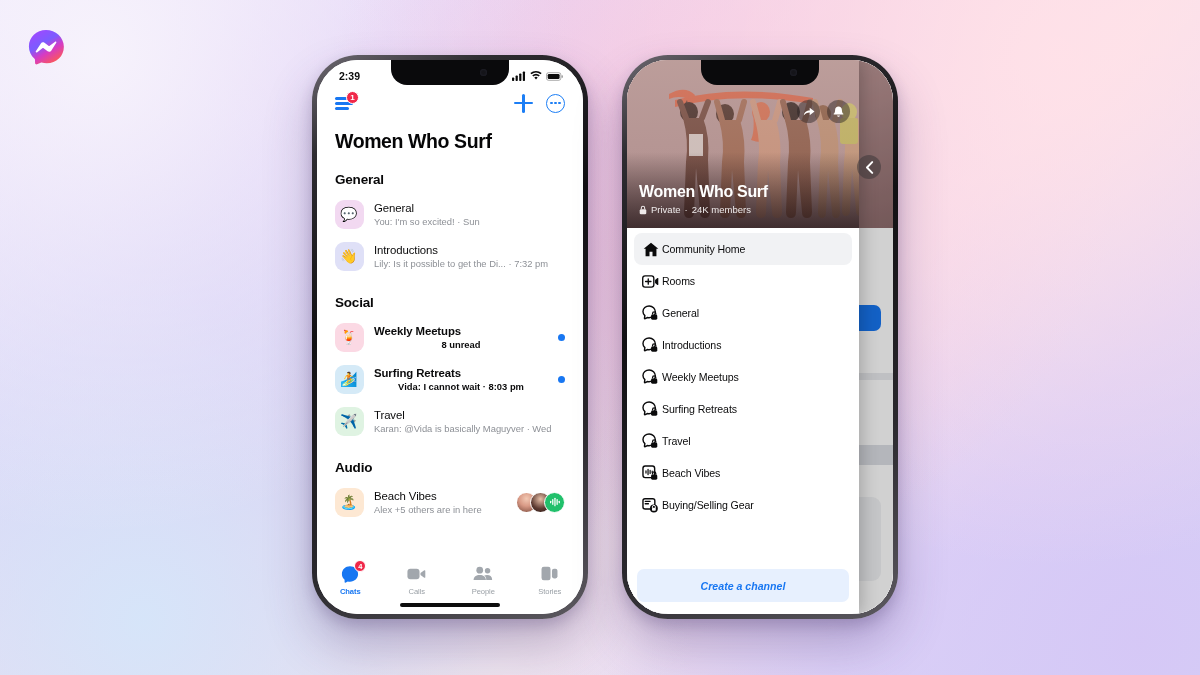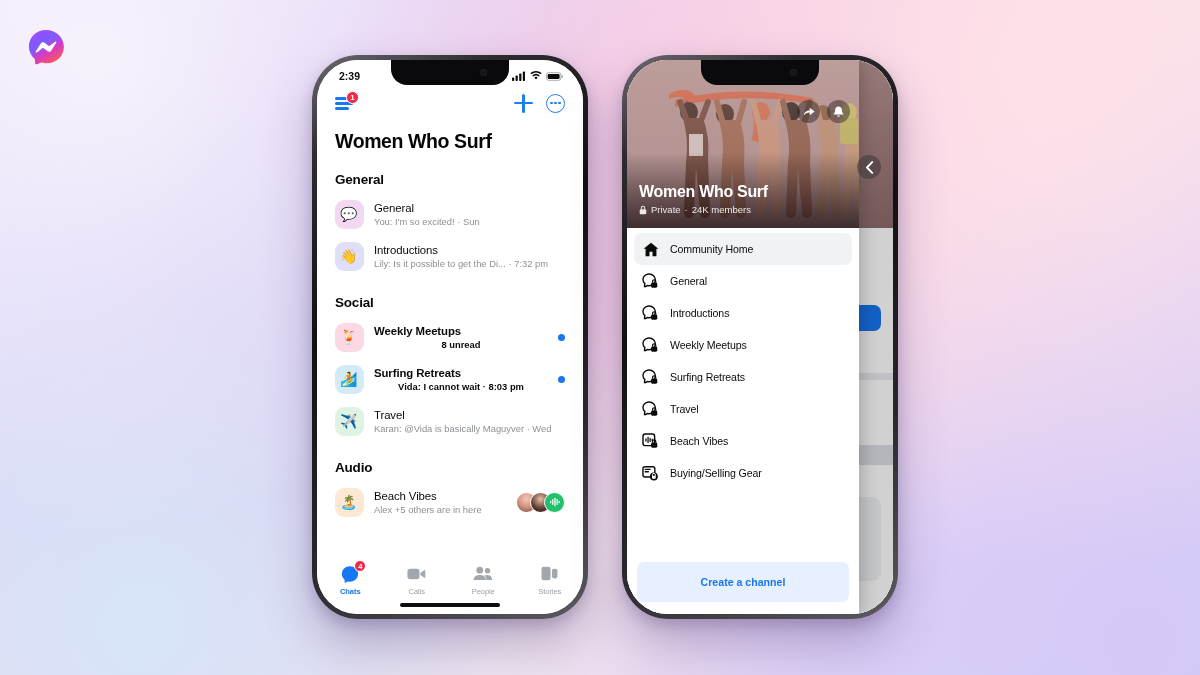--- a/index.html
+++ b/index.html
@@ -175,29 +175,29 @@
   .circ-btn {
     width: 23px; height: 23px; border-radius: 50%; background: rgba(40,32,34,0.46);
     display: flex; align-items: center; justify-content: center;
   }
   .r-back {
     position: absolute; right: 12px; top: 95px; width: 24px; height: 24px; border-radius: 50%;
     background: rgba(60,55,57,0.55); display: flex; align-items: center; justify-content: center; z-index: 25;
   }
 
   .r-chan { flex: 1 1 auto; padding: 5px 7px 0 7px; overflow: hidden; }
-  .chan-row { display: flex; align-items: center; gap: 11px; height: 32px; padding: 0 8px; border-radius: 8px; }
+  .chan-row { display: flex; align-items: center; gap: 3px; height: 32px; padding: 0 8px; border-radius: 8px; }
   .chan-row.sel { background: #f1f2f4; }
   .chan-ico { width: 17px; height: 17px; flex: 0 0 auto; display:flex; align-items:center; justify-content:center; }
   .chan-lbl { font-size: 10.6px; color: #0a0a0b; letter-spacing: -0.1px; }
 
   .r-create { flex: 0 0 auto; padding: 7px 10px 12px 10px; }
   .create-btn {
-    height: 40px; border-radius: 7px; background: #e7f0fe; color: #1877f2;
-    font-size: 10.6px; font-weight: bold; display: flex; align-items: center; justify-content: center;
+    height: 33px; border-radius: 7px; background: #e7f0fe; color: #1877f2;
+    font-size: 10.6px; font-weight: bold; display: flex; align-items: center; justify-content: center; font-style: italic;
   }
 </style>
 </head>
 <body>
 
 <div id="stage">
 
   <div class="msgr-logo">
     <svg viewBox="0 0 40 40" width="38" height="38">
       <defs>
@@ -517,20 +517,30 @@
           <div class="r-chan">
             <div class="chan-row sel">
               <span class="chan-ico">
                 <svg width="16" height="15" viewBox="0 0 17 16">
                     <path d="M8.5 0.9 .7 7.2h2v7.9h4.2v-4.6h3.2v4.6h4.2V7.2h2L8.5.9z" fill="#0a0a0b"></path>
                   </svg>
               </span>
               <span class="chan-lbl">Community Home</span>
             </div>
 
+            <div class="chan-row">
+              <span class="chan-ico">
+                <svg width="17" height="13" viewBox="0 0 19 14">
+                  <rect x="0.8" y="0.8" width="12.4" height="12.4" rx="2.6" fill="none" stroke="#0a0a0b" stroke-width="1.5"></rect>
+                  <path d="M7 4v6M4 7h6" stroke="#0a0a0b" stroke-width="1.5" stroke-linecap="round"></path>
+                  <path d="M14.6 5.2l2.6-2c.4-.3 1 0 1 .5v6.6c0 .5-.6.8-1 .5l-2.6-2V5.2z" fill="#0a0a0b"></path>
+                </svg>
+              </span>
+              <span class="chan-lbl">Rooms</span>
+            </div>
 
 
             <div class="chan-row">
               <span class="chan-ico">
                 <svg width="17" height="16" viewBox="0 0 18 17">
                   <path d="M7.6 1C4 1 1 3.6 1 7c0 1.7.8 3.2 2 4.3l-.4 2.6c-.1.5.4.8.8.6l2.4-1.2c.5.1 1.1.2 1.8.2 3.6 0 6.6-2.6 6.6-6S11.2 1 7.6 1z" fill="none" stroke="#0a0a0b" stroke-width="1.5"></path>
                   <rect x="9.6" y="10.2" width="6.6" height="5.4" rx="1.4" fill="#0a0a0b"></rect>
                   <path d="M11.2 10.2V9a1.7 1.7 0 0 1 3.4 0v1.2" fill="none" stroke="#0a0a0b" stroke-width="1.35"></path>
                 </svg>
               </span>

